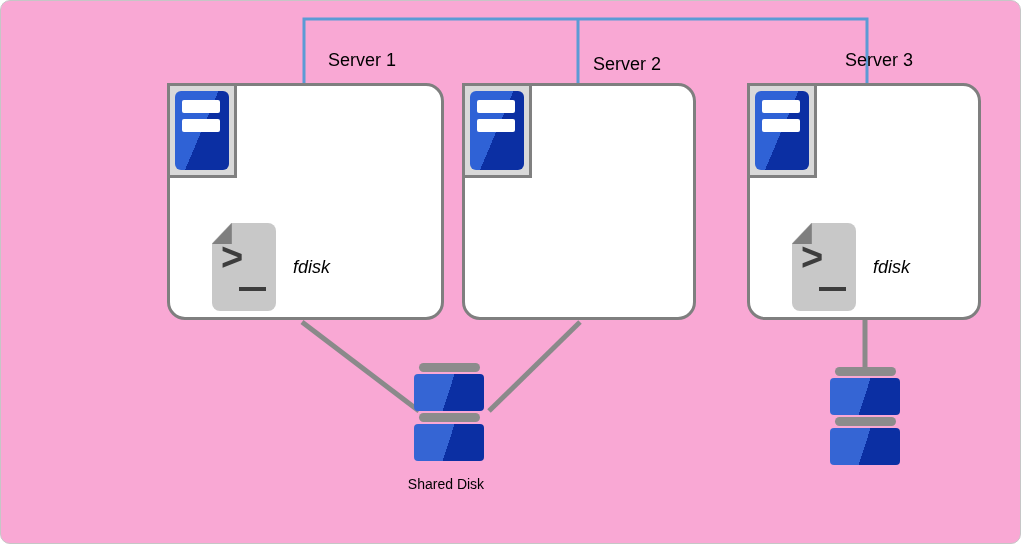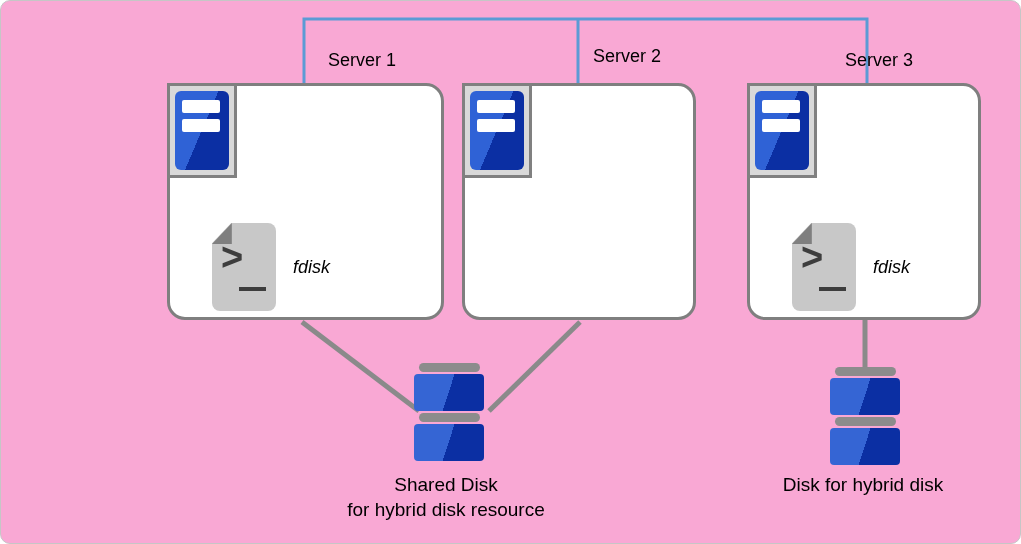--- a/index.html
+++ b/index.html
@@ -47,21 +47,21 @@
   #server-box-1 { left: 166px; top: 82px; width: 277px; height: 237px; }
   #server-box-2 { left: 461px; top: 82px; width: 234px; height: 237px; }
   #server-box-3 { left: 746px; top: 82px; width: 234px; height: 237px; }
 
   .server-label {
     position: absolute;
     font-size: 18px;
     white-space: nowrap;
   }
   #server-label-1 { left: 327px; top: 49px; }
-  #server-label-2 { left: 592px; top: 45px; }
+  #server-label-2 { left: 592px; top: 53px; }
   #server-label-3 { left: 844px; top: 49px; }
 
   
   .server-icon-frame {
     position: absolute;
     left: -3px; top: -3px;
     width: 70px; height: 95px;
     box-sizing: border-box;
     background: var(--icon-frame-fill, #D9D9D9);
     border: 3px solid var(--icon-frame-border, #808080);
@@ -152,21 +152,21 @@
     background: linear-gradient(108deg,
       var(--disk-blue-light, #3565D4) 49.5%,
       var(--disk-blue-dark, #0B2FA3) 49.5%);
     margin-bottom: 2px;
   }
 
   
   .caption {
     position: absolute;
     text-align: center;
-    font-size: 19px;
+    font-size: 14px;
     line-height: 25px;
   }
   #shared-disk-caption { left: 300px; top: 471px; width: 290px; }
   #single-disk-caption { left: 742px; top: 471px; width: 240px; }
 </style>
 </head>
 <body>
 
 <div id="canvas">
 
@@ -227,26 +227,24 @@
   </div>
 
   <div class="disk-icon" id="shared-disk-icon">
     <div class="disk-bar"></div>
     <div class="disk-platter"></div>
     <div class="disk-bar"></div>
     <div class="disk-platter"></div>
   </div>
   <div class="caption" id="shared-disk-caption">
     <div>Shared Disk</div>
-    <div>for hybrid disk resource</div>
   </div>
 
   <div class="disk-icon" id="single-disk-icon">
     <div class="disk-bar"></div>
     <div class="disk-platter"></div>
     <div class="disk-bar"></div>
     <div class="disk-platter"></div>
   </div>
   <div class="caption" id="single-disk-caption">
-    <div>Disk for hybrid disk</div>
   </div>
 
 </div>
 
 </body></html>

